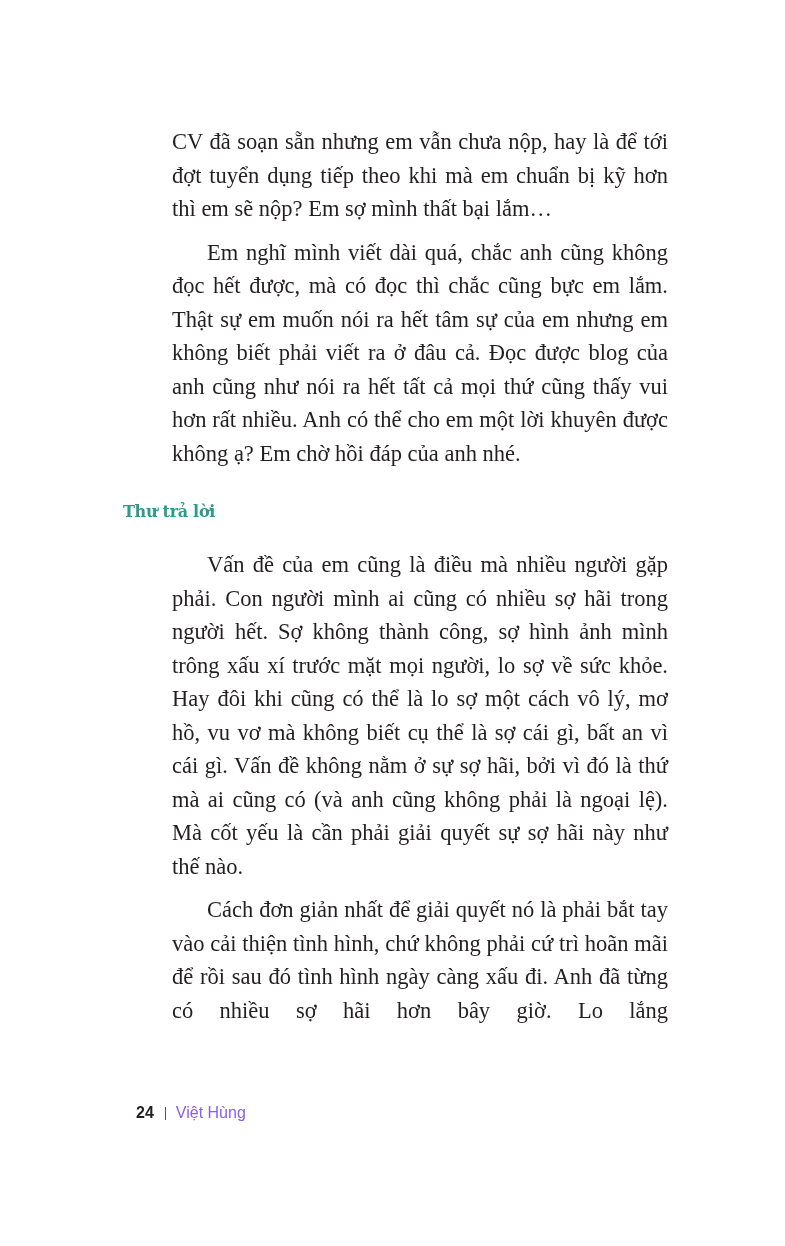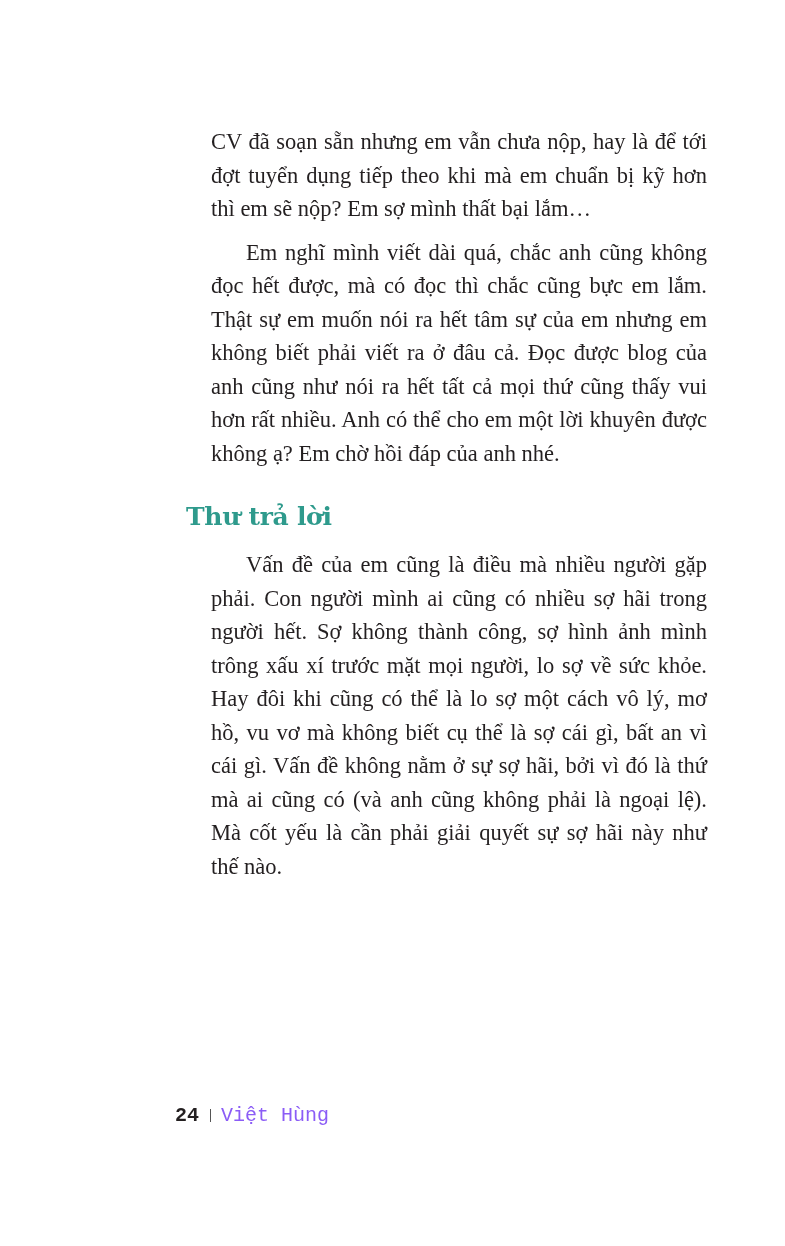--- a/index.html
+++ b/index.html
@@ -1,46 +1,46 @@
 <!DOCTYPE html>
 <html><head>
 <meta charset="utf-8">
 <style>
   html, body { margin: 0; padding: 0; background: #ffffff; }
   body { width: 785px; height: 1246px; position: relative; overflow: hidden; }
-  .page { position: absolute; left: 0; top: 0; width: 676px; height: 1246px; background: #ffffff; margin-left: 39px; }
+  .page { position: absolute; left: 0; top: 0; width: 676px; height: 1246px; background: #ffffff; }
   .body-text {
     position: absolute;
     left: 172px;
     width: 496px;
     font-family: "Liberation Serif", "DejaVu Serif", serif;
     font-size: 22.5px;
     line-height: 33.5px;
     color: #231f20;
     text-align: justify;
     text-align-last: left;
   }
   .para { margin: 0; }
   .indent { text-indent: 35px; }
   .heading {
     position: absolute;
-    left: 147px;
+    left: 123px;
     top: 502px;
     font-family: "DejaVu Serif", "Liberation Serif", serif;
     font-weight: bold;
-    font-size: 25px;
+    font-size: 16px;
     color: #2e9a8c;
     letter-spacing: -0.3px;
   }
   .footer {
     position: absolute;
     left: 136px;
     top: 1104px;
-    font-family: Liberation Mono, monospace;
-    font-size: 20px;
+    font-family: Liberation Sans, sans-serif;
+    font-size: 16px;
     display: flex;
     align-items: center;
   }
   .page-num { font-weight: bold; color: #231f20; }
   .sep { width: 1px; height: 13px; background: #555; margin: 0 10px 0 11px; }
   .author { color: #8b5cf6; }
 </style>
 </head>
 <body>
 
@@ -48,20 +48,21 @@
 
   <div class="body-text" style="top:125px;">
     <p class="para">CV đã soạn sẵn nhưng em vẫn chưa nộp, hay là để tới đợt tuyển dụng tiếp theo khi mà em chuẩn bị kỹ hơn thì em sẽ nộp? Em sợ mình thất bại lắm…</p>
     <p class="para indent" style="margin-top:10px;">Em nghĩ mình viết dài quá, chắc anh cũng không đọc hết được, mà có đọc thì chắc cũng bực em lắm. Thật sự em muốn nói ra hết tâm sự của em nhưng em không biết phải viết ra ở đâu cả. Đọc được blog của anh cũng như nói ra hết tất cả mọi thứ cũng thấy vui hơn rất nhiều. Anh có thể cho em một lời khuyên được không ạ? Em chờ hồi đáp của anh nhé.</p>
   </div>
 
   <div class="heading">Thư trả lời</div>
 
   <div class="body-text" style="top:538px;">
     <p class="para indent" style="margin-top:10px;">Vấn đề của em cũng là điều mà nhiều người gặp phải. Con người mình ai cũng có nhiều sợ hãi trong người hết. Sợ không thành công, sợ hình ảnh mình trông xấu xí trước mặt mọi người, lo sợ về sức khỏe. Hay đôi khi cũng có thể là lo sợ một cách vô lý, mơ hồ, vu vơ mà không biết cụ thể là sợ cái gì, bất an vì cái gì. Vấn đề không nằm ở sự sợ hãi, bởi vì đó là thứ mà ai cũng có (và anh cũng không phải là ngoại lệ). Mà cốt yếu là cần phải giải quyết sự sợ hãi này như thế nào.</p>
+    <p class="para indent" style="margin-top:10px; text-align-last: justify;">Cách đơn giản nhất để giải quyết nó là phải bắt tay vào cải thiện tình hình, chứ không phải cứ trì hoãn mãi để rồi sau đó tình hình ngày càng xấu đi. Anh đã từng có nhiều sợ hãi hơn bây giờ. Lo lắng</p>
   </div>
 
   <div class="footer">
     <span class="page-num">24</span>
     <span class="sep"></span>
     <span class="author">Việt Hùng</span>
   </div>
 
 </div>
 

